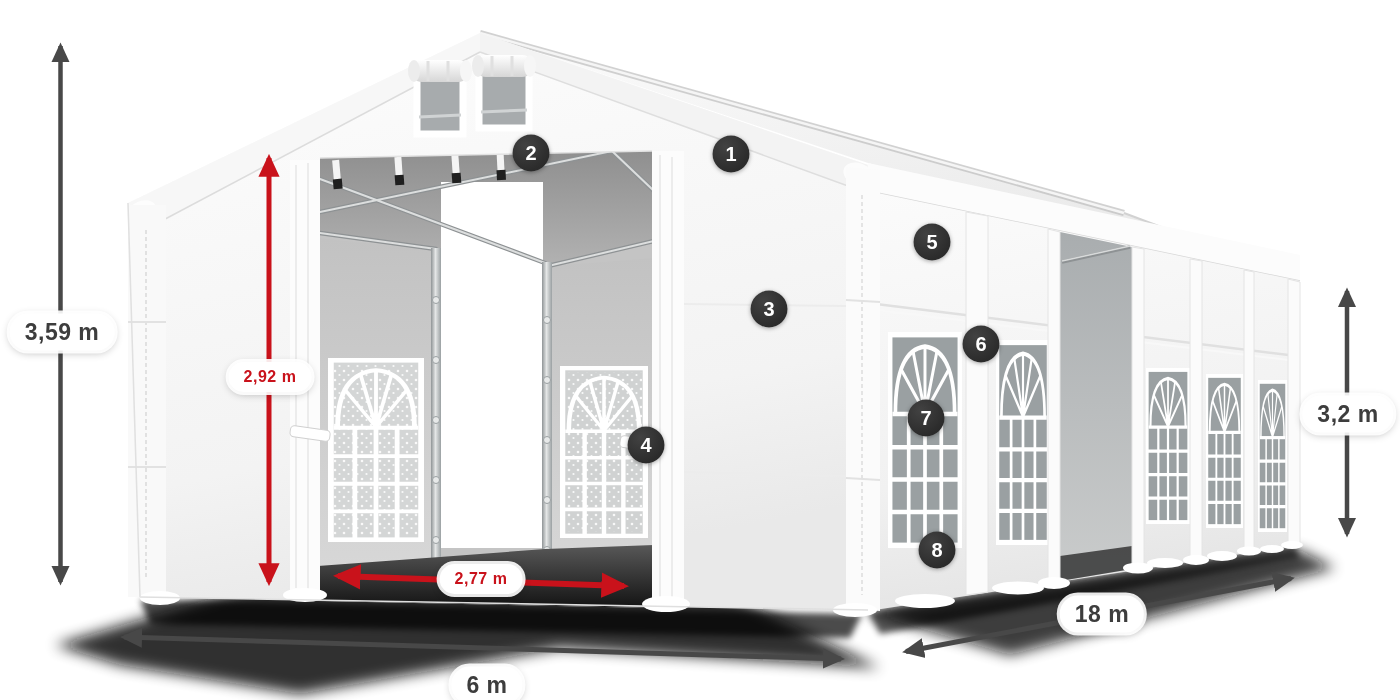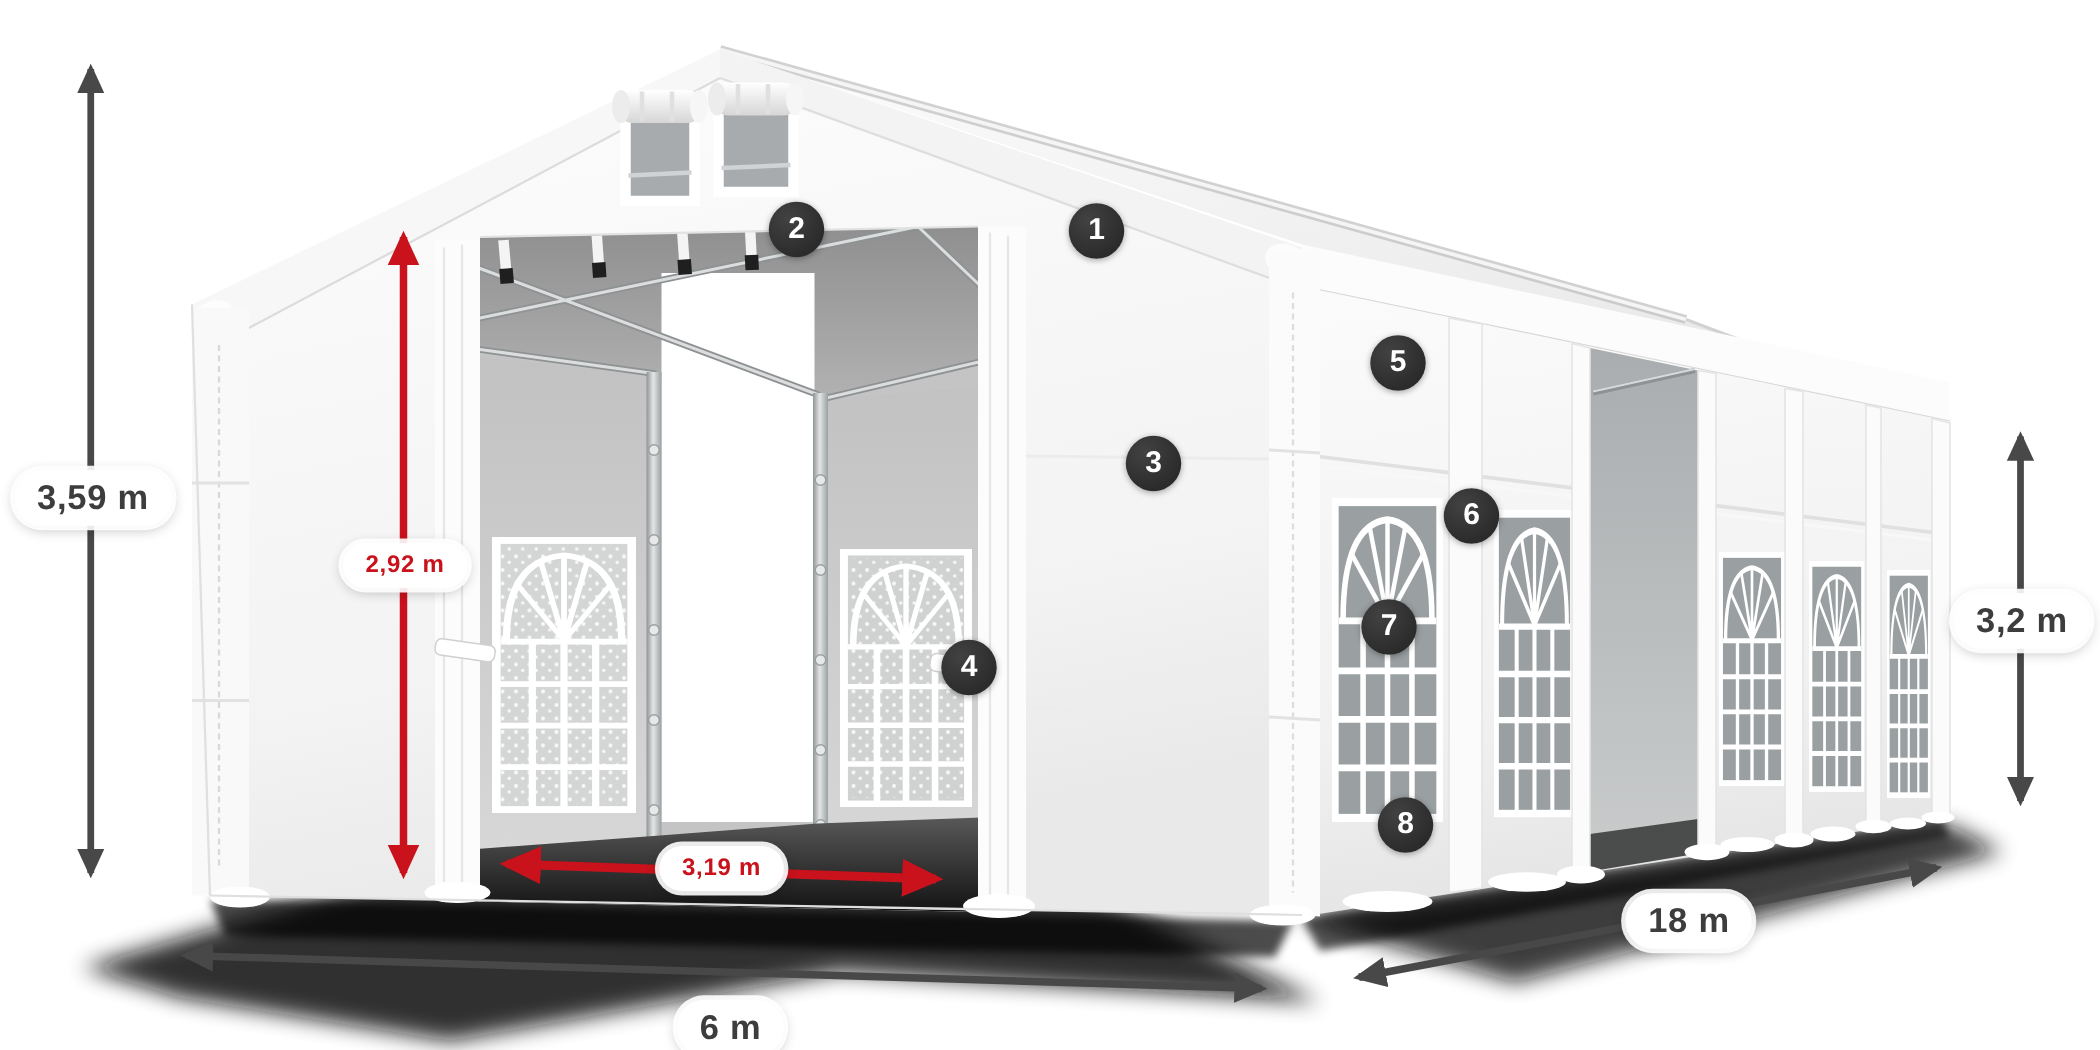--- a/index.html
+++ b/index.html
@@ -302,23 +302,23 @@
     <line class="dimline red" x1="269" y1="158" x2="269" y2="582" stroke-width="5" marker-start="url(#mRed)" marker-end="url(#mRed)"></line>
     <line class="dimline red" x1="338" y1="576" x2="624" y2="586" stroke-width="6" marker-start="url(#mRed)" marker-end="url(#mRed)"></line>
     <line class="dimline dark" x1="124" y1="637" x2="841" y2="659" stroke-width="5" marker-start="url(#mDark)" marker-end="url(#mDark)"></line>
     <line class="dimline dark" x1="906" y1="651.5" x2="1291" y2="578.5" stroke-width="5" marker-start="url(#mDark)" marker-end="url(#mDark)"></line>
     <line class="dimline dark" x1="1347" y1="291" x2="1347" y2="534" stroke-width="4.5" marker-start="url(#mDark)" marker-end="url(#mDark)"></line>
   </g>
 </svg>
 
 <div class="dim-pill" style="left:62px;top:332px;">3,59 m</div>
 <div class="dim-pill red" style="left:270px;top:377px;">2,92 m</div>
-<div class="dim-pill red" style="left:481px;top:579px;">3,19 m</div>
+<div class="dim-pill red" style="left:481px;top:579px;">2,77 m</div>
 <div class="dim-pill" style="left:487px;top:645px;margin-top:40px;">6 m</div>
-<div class="dim-pill" style="left:1126px;top:614px;">18 m</div>
+<div class="dim-pill" style="left:1102px;top:614px;">18 m</div>
 <div class="dim-pill" style="left:1348px;top:414px;">3,2 m</div>
 
 <div class="badge" style="left:731px;top:154px;">1</div>
 <div class="badge" style="left:531px;top:153px;">2</div>
 <div class="badge" style="left:769px;top:309px;">3</div>
 <div class="badge" style="left:646px;top:445px;">4</div>
 <div class="badge" style="left:932px;top:242px;">5</div>
 <div class="badge" style="left:981px;top:344px;">6</div>
 <div class="badge" style="left:926px;top:418px;">7</div>
 <div class="badge" style="left:937px;top:550px;">8</div>

